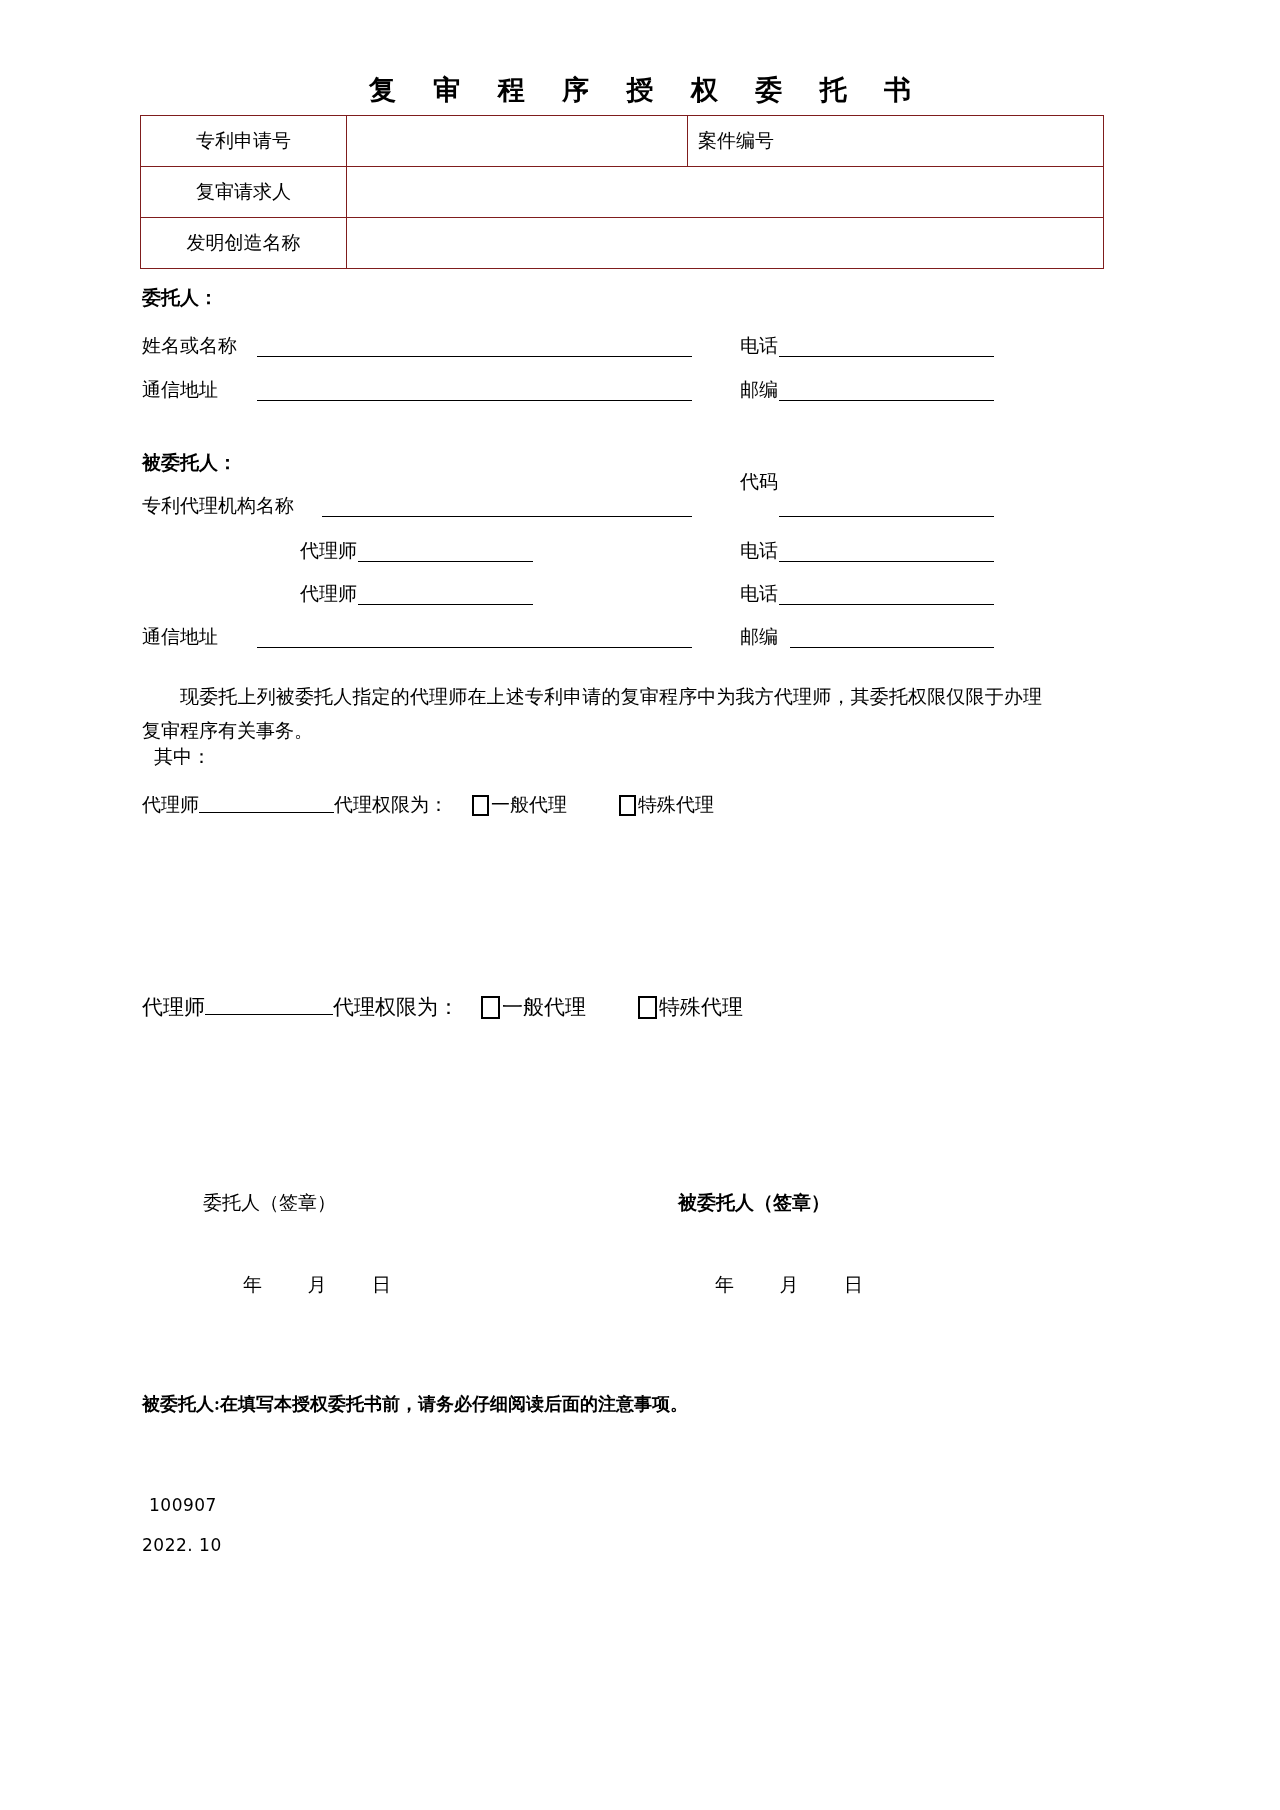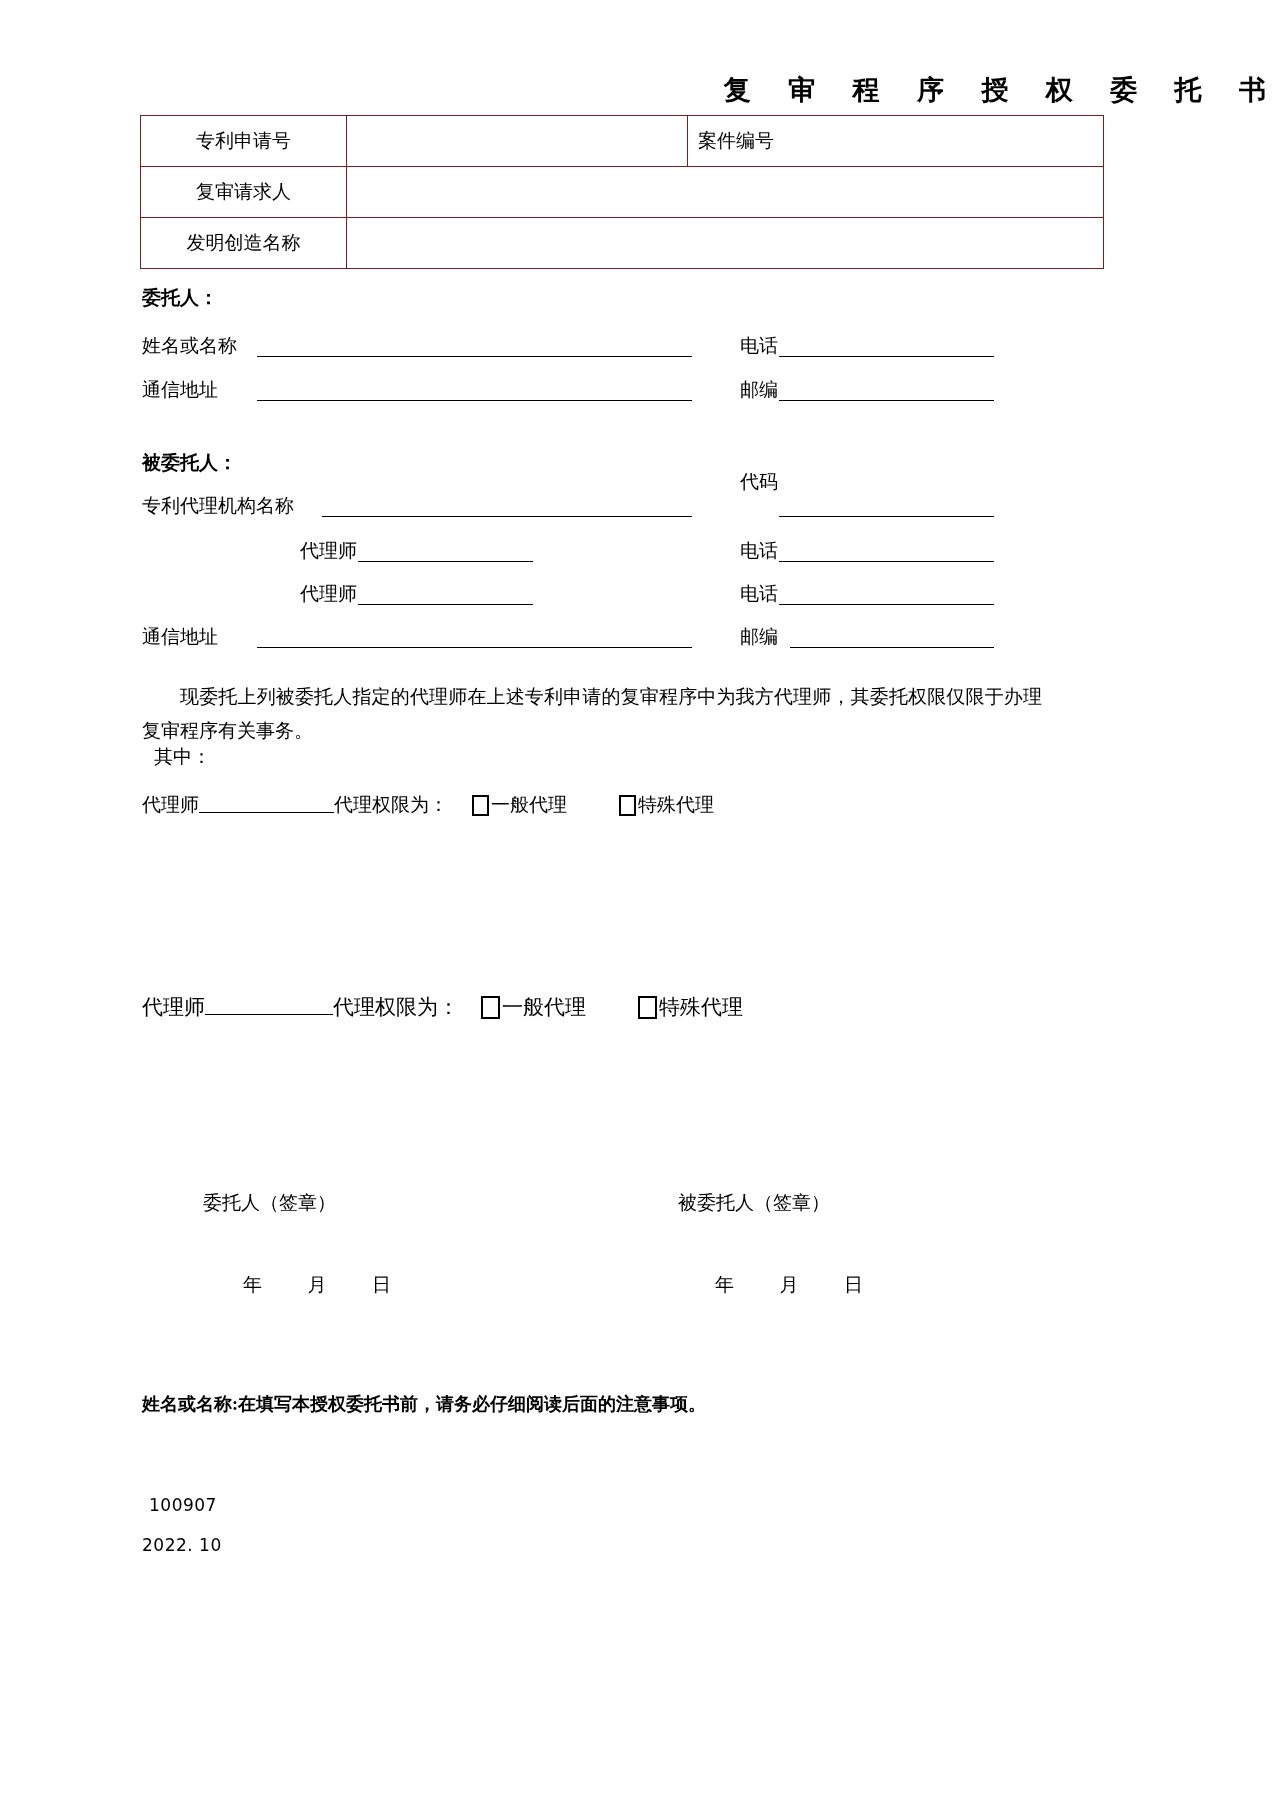--- a/index.html
+++ b/index.html
@@ -22,21 +22,21 @@
     width: 1280px;
     height: 1810px;
   }
 
   
   .doc-title {
     position: absolute;
     left: 0;
     top: 72px;
     width: 1280px;
-    text-align: right;
+    text-align: center;
     font-family: "DejaVu Sans", "Liberation Sans", sans-serif;
     font-weight: bold;
     font-size: 27px;
     letter-spacing: 14px;
     text-indent: 14px;
     color: #000;
   }
 
   
   .hdr-table {
@@ -202,36 +202,36 @@
     <span>代理权限为：</span>
     <span style="display:inline-block; width:22px;"></span>
     <span class="cbox lg"></span>
     <span>一般代理</span>
     <span style="display:inline-block; width:52px;"></span>
     <span class="cbox lg"></span>
     <span>特殊代理</span>
   </div>
 
   <div class="t" style="left:203px; top:1193px;text-align:right;">委托人（签章）</div>
-  <div class="t" style="left:678px; top:1193px;">被委托人（签章）</div>
+  <div class="t" style="left:678px; top:1193px;font-weight:bold;">被委托人（签章）</div>
 
   <div class="t" style="left:243px; top:1275px; letter-spacing:0;">
     <span>年</span>
     <span style="display:inline-block; width:36px;"></span>
     <span>月</span>
     <span style="display:inline-block; width:36px;"></span>
     <span>日</span>
   </div>
 
   <div class="t" style="left:715px; top:1275px; letter-spacing:0;">
     <span>年</span>
     <span style="display:inline-block; width:36px;"></span>
     <span>月</span>
     <span style="display:inline-block; width:36px;"></span>
     <span>日</span>
   </div>
 
-  <div class="t b" style="left:142px; top:1395px; font-size:18px;">姓名或名称:在填写本授权委托书前，请务必仔细阅读后面的注意事项。</div>
+  <div class="t b" style="left:142px; top:1395px; font-size:18px;">被委托人:在填写本授权委托书前，请务必仔细阅读后面的注意事项。</div>
 
   <div class="footer-code" style="left:149px; top:1495px;">100907</div>
   <div class="footer-code" style="left:142px; top:1535px;">2022. 10</div>
 
 </div>
 
 </body></html>

